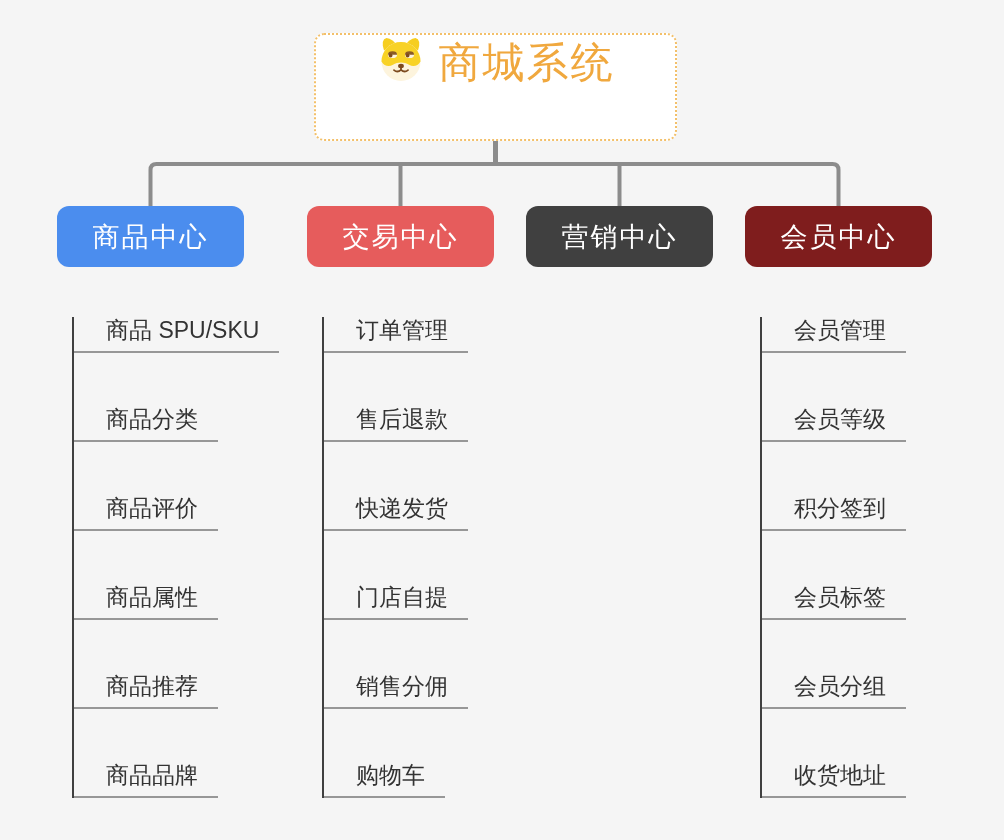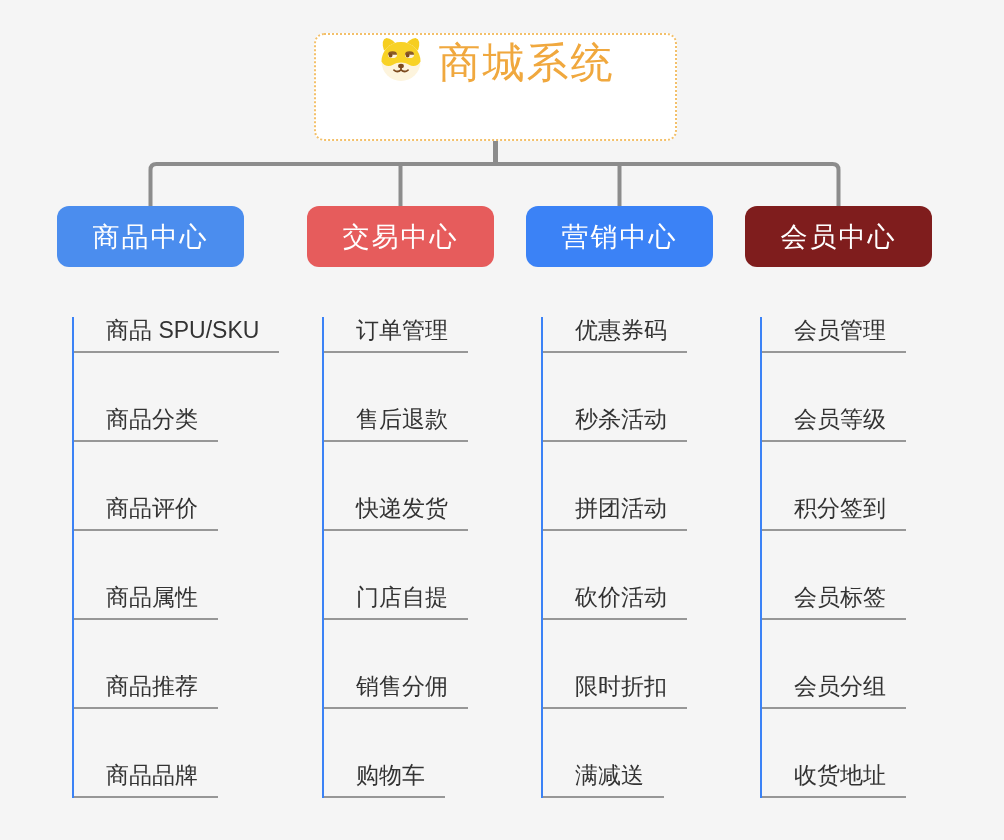--- a/index.html
+++ b/index.html
@@ -27,21 +27,21 @@
   .branch-2{left:307px;}
   .branch-3{left:526px;}
   .branch-4{left:745px;}
   .node{
     width:187px;height:61px;box-sizing:border-box;border-radius:12px;
     display:flex;align-items:center;justify-content:center;
     color:#ffffff;font-size:27px;letter-spacing:2px;white-space:nowrap;
   }
   .children{
     margin-left:15px;width:max-content;
-    border-left:2px solid #3b82f6;
+    border-left:2px solid #404040;
   }
   .leaf{
     width:max-content;white-space:nowrap;
     margin-top:53px;
     font-size:23px;line-height:26px;color:#333333;
     padding:0 20px 8px 32px;
     border-bottom:2px solid #979797;
   }
   .leaf:first-child{margin-top:50px;}
 </style>
@@ -93,29 +93,21 @@
       <div class="leaf">订单管理</div>
       <div class="leaf">售后退款</div>
       <div class="leaf">快递发货</div>
       <div class="leaf">门店自提</div>
       <div class="leaf">销售分佣</div>
       <div class="leaf">购物车</div>
     </div>
   </div>
 
   <div class="branch branch-3">
-    <div class="node" style="background: #3b82f6;">营销中心</div>
-    <div class="children">
-      <div class="leaf">优惠券码</div>
-      <div class="leaf">秒杀活动</div>
-      <div class="leaf">拼团活动</div>
-      <div class="leaf">砍价活动</div>
-      <div class="leaf">限时折扣</div>
-      <div class="leaf">满减送</div>
-    </div>
+    <div class="node" style="background: #404040;">营销中心</div>
   </div>
 
   <div class="branch branch-4">
     <div class="node" style="background: #7f1d1d;">会员中心</div>
     <div class="children">
       <div class="leaf">会员管理</div>
       <div class="leaf">会员等级</div>
       <div class="leaf">积分签到</div>
       <div class="leaf">会员标签</div>
       <div class="leaf">会员分组</div>

